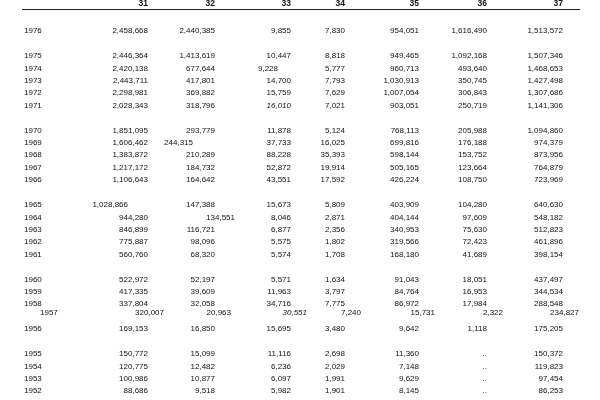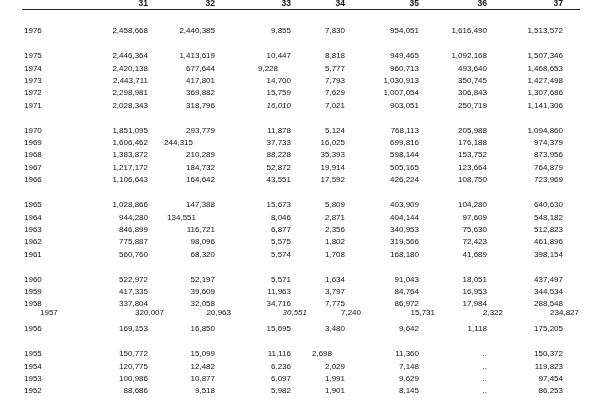--- a/index.html
+++ b/index.html
@@ -138,32 +138,32 @@
         <div class="cell" style="right: 452px;">1,106,643</div>
         <div class="cell" style="right: 385px;">164,642</div>
         <div class="cell" style="right: 309px;">43,551</div>
         <div class="cell" style="right: 255px;">17,592</div>
         <div class="cell" style="right: 181px;">426,224</div>
         <div class="cell" style="right: 113px;">108,750</div>
         <div class="cell" style="right: 37px;">723,969</div>
       </div>
       <div class="row" style="top: 199.3px;">
         <div class="year">1965</div>
-        <div class="cell" style="right: 452px;">1,028,866</div>
+        <div class="cell" style="right: 472px;">1,028,866</div>
         <div class="cell" style="right: 385px;">147,388</div>
         <div class="cell" style="right: 309px;">15,673</div>
         <div class="cell" style="right: 255px;">5,809</div>
         <div class="cell" style="right: 181px;">403,909</div>
         <div class="cell" style="right: 113px;">104,280</div>
         <div class="cell" style="right: 37px;">640,630</div>
       </div>
       <div class="row" style="top: 211.6px;">
         <div class="year">1964</div>
         <div class="cell" style="right: 452px; padding-left: 40px;">944,280</div>
-        <div class="cell" style="right: 404px;">134,551</div>
+        <div class="cell" style="right: 365px;">134,551</div>
         <div class="cell" style="right: 309px;">8,046</div>
         <div class="cell" style="right: 255px;">2,871</div>
         <div class="cell" style="right: 181px;">404,144</div>
         <div class="cell" style="right: 113px;">97,609</div>
         <div class="cell" style="right: 37px;">548,182</div>
       </div>
       <div class="row" style="top: 223.9px;">
         <div class="year">1963</div>
         <div class="cell" style="right: 452px;">846,899</div>
         <div class="cell" style="right: 385px;">116,721</div>
@@ -241,21 +241,21 @@
         <div class="cell" style="right: 255px;">3,480</div>
         <div class="cell" style="right: 181px;">9,642</div>
         <div class="cell" style="right: 113px;">1,118</div>
         <div class="cell" style="right: 37px;">175,205</div>
       </div>
       <div class="row" style="top: 348.3px;">
         <div class="year">1955</div>
         <div class="cell" style="right: 452px;">150,772</div>
         <div class="cell" style="right: 385px;">15,099</div>
         <div class="cell" style="right: 309px;">11,116</div>
-        <div class="cell" style="right: 268px; text-align: center;">2,698</div>
+        <div class="cell" style="right: 255px; text-align: center;">2,698</div>
         <div class="cell" style="right: 181px;">11,360</div>
         <div class="cell" style="right: 113px;">..</div>
         <div class="cell" style="right: 37px;">150,372</div>
       </div>
       <div class="row" style="top: 360.6px;">
         <div class="year">1954</div>
         <div class="cell" style="right: 452px;">120,775</div>
         <div class="cell" style="right: 385px;">12,482</div>
         <div class="cell" style="right: 309px;">6,236</div>
         <div class="cell" style="right: 255px;">2,029</div>

